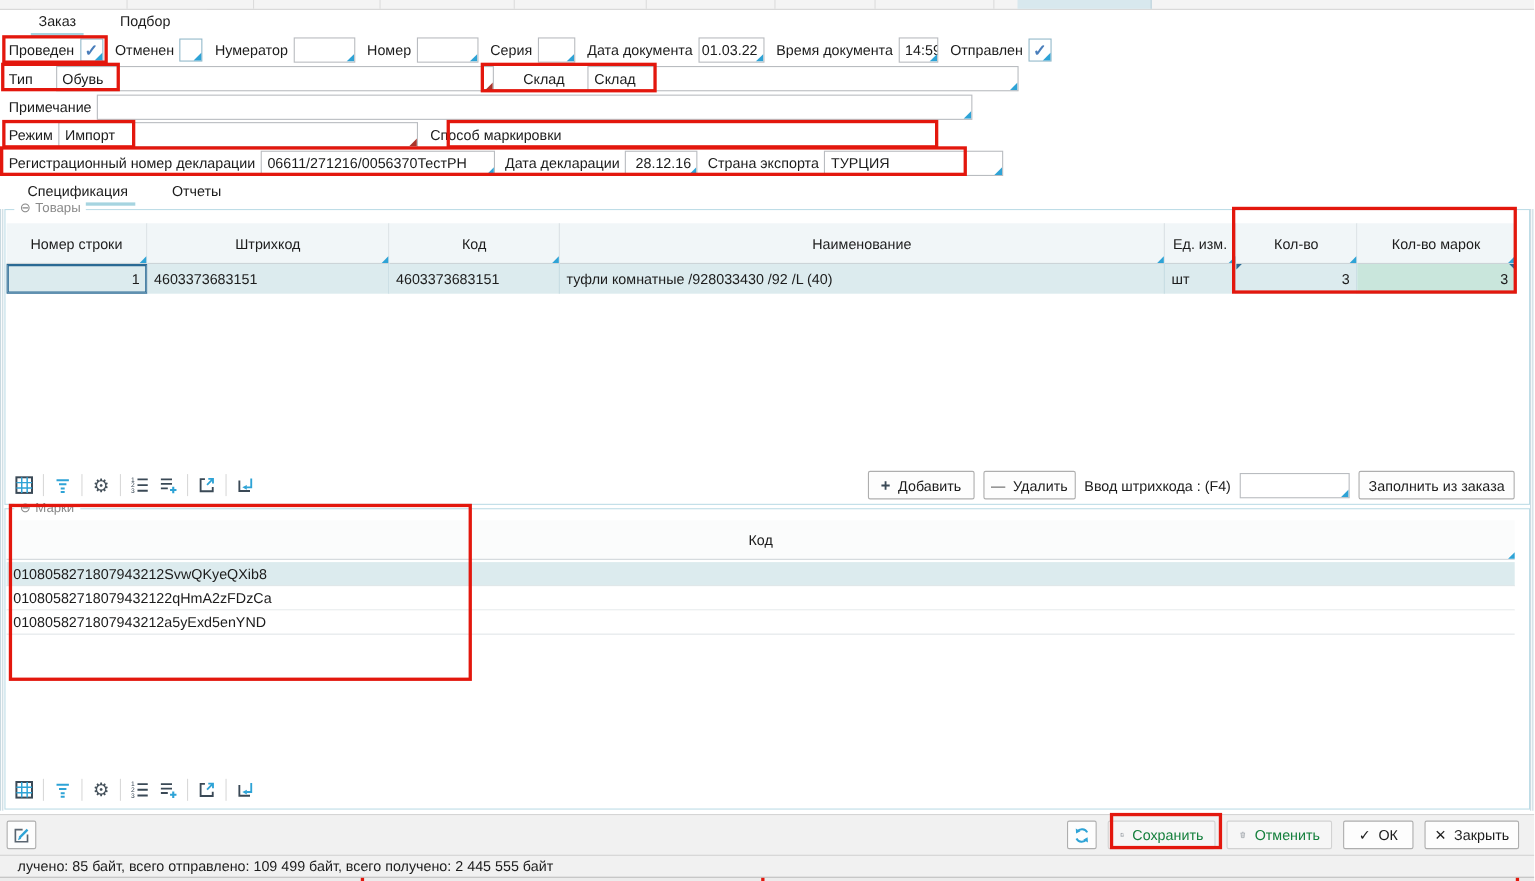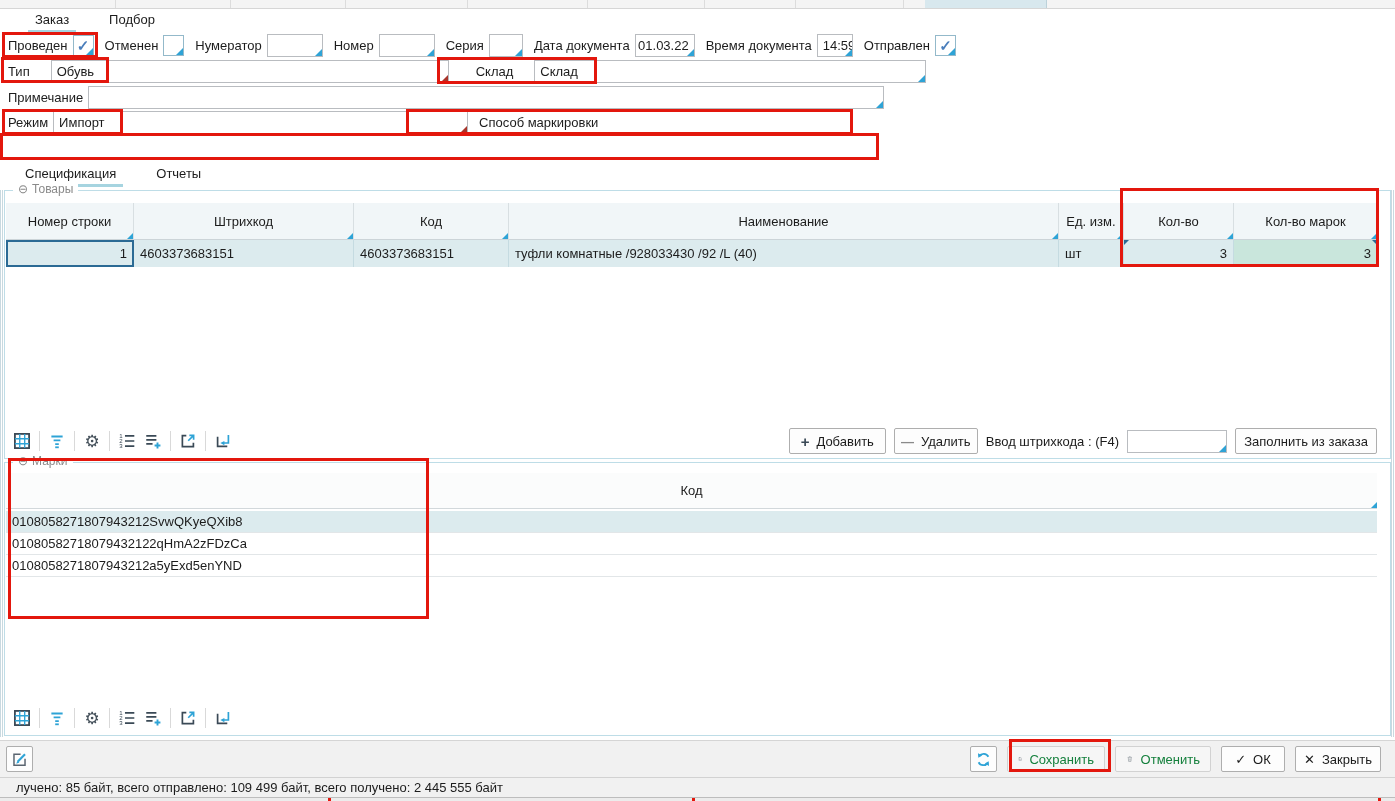--- a/index.html
+++ b/index.html
@@ -182,24 +182,32 @@
     <div class="field corner" style="width:392px">Склад</div>
   </div>
 
   <div class="hrow" style="top:85px;">
     <span class="lbl">Примечание</span>
     <div class="field corner" style="width:796px"></div>
   </div>
 
   <div class="hrow" style="top:110px;">
     <span class="lbl">Режим</span>
-    <div class="field corner redc" style="width:415px">Импорт</div>
+    <div class="field corner redc" style="width:327px">Импорт</div>
     <span class="lbl" style="margin-left:8px">Способ маркировки</span>
   </div>
 
+  <div class="hrow" style="top:136px;">
+    <span class="lbl">Регистрационный номер декларации</span>
+    <div class="field corner" style="width:213px">06611/271216/0056370ТестРН</div>
+    <span class="lbl" style="margin-left:6px">Дата декларации</span>
+    <div class="field corner right" style="width:66px">28.12.16</div>
+    <span class="lbl" style="margin-left:6px">Страна экспорта</span>
+    <div class="field corner" style="width:163px">ТУРЦИЯ</div>
+  </div>
 
   <div class="tabbar" style="left:18px; top:163px;">
     <div class="tab sel">Спецификация</div>
     <div class="tab">Отчеты</div>
   </div>
 
   <div class="group" style="top:190px; height:269px;">
     <div class="group-label">
       <span>⊖</span>
       <span>Товары</span>

